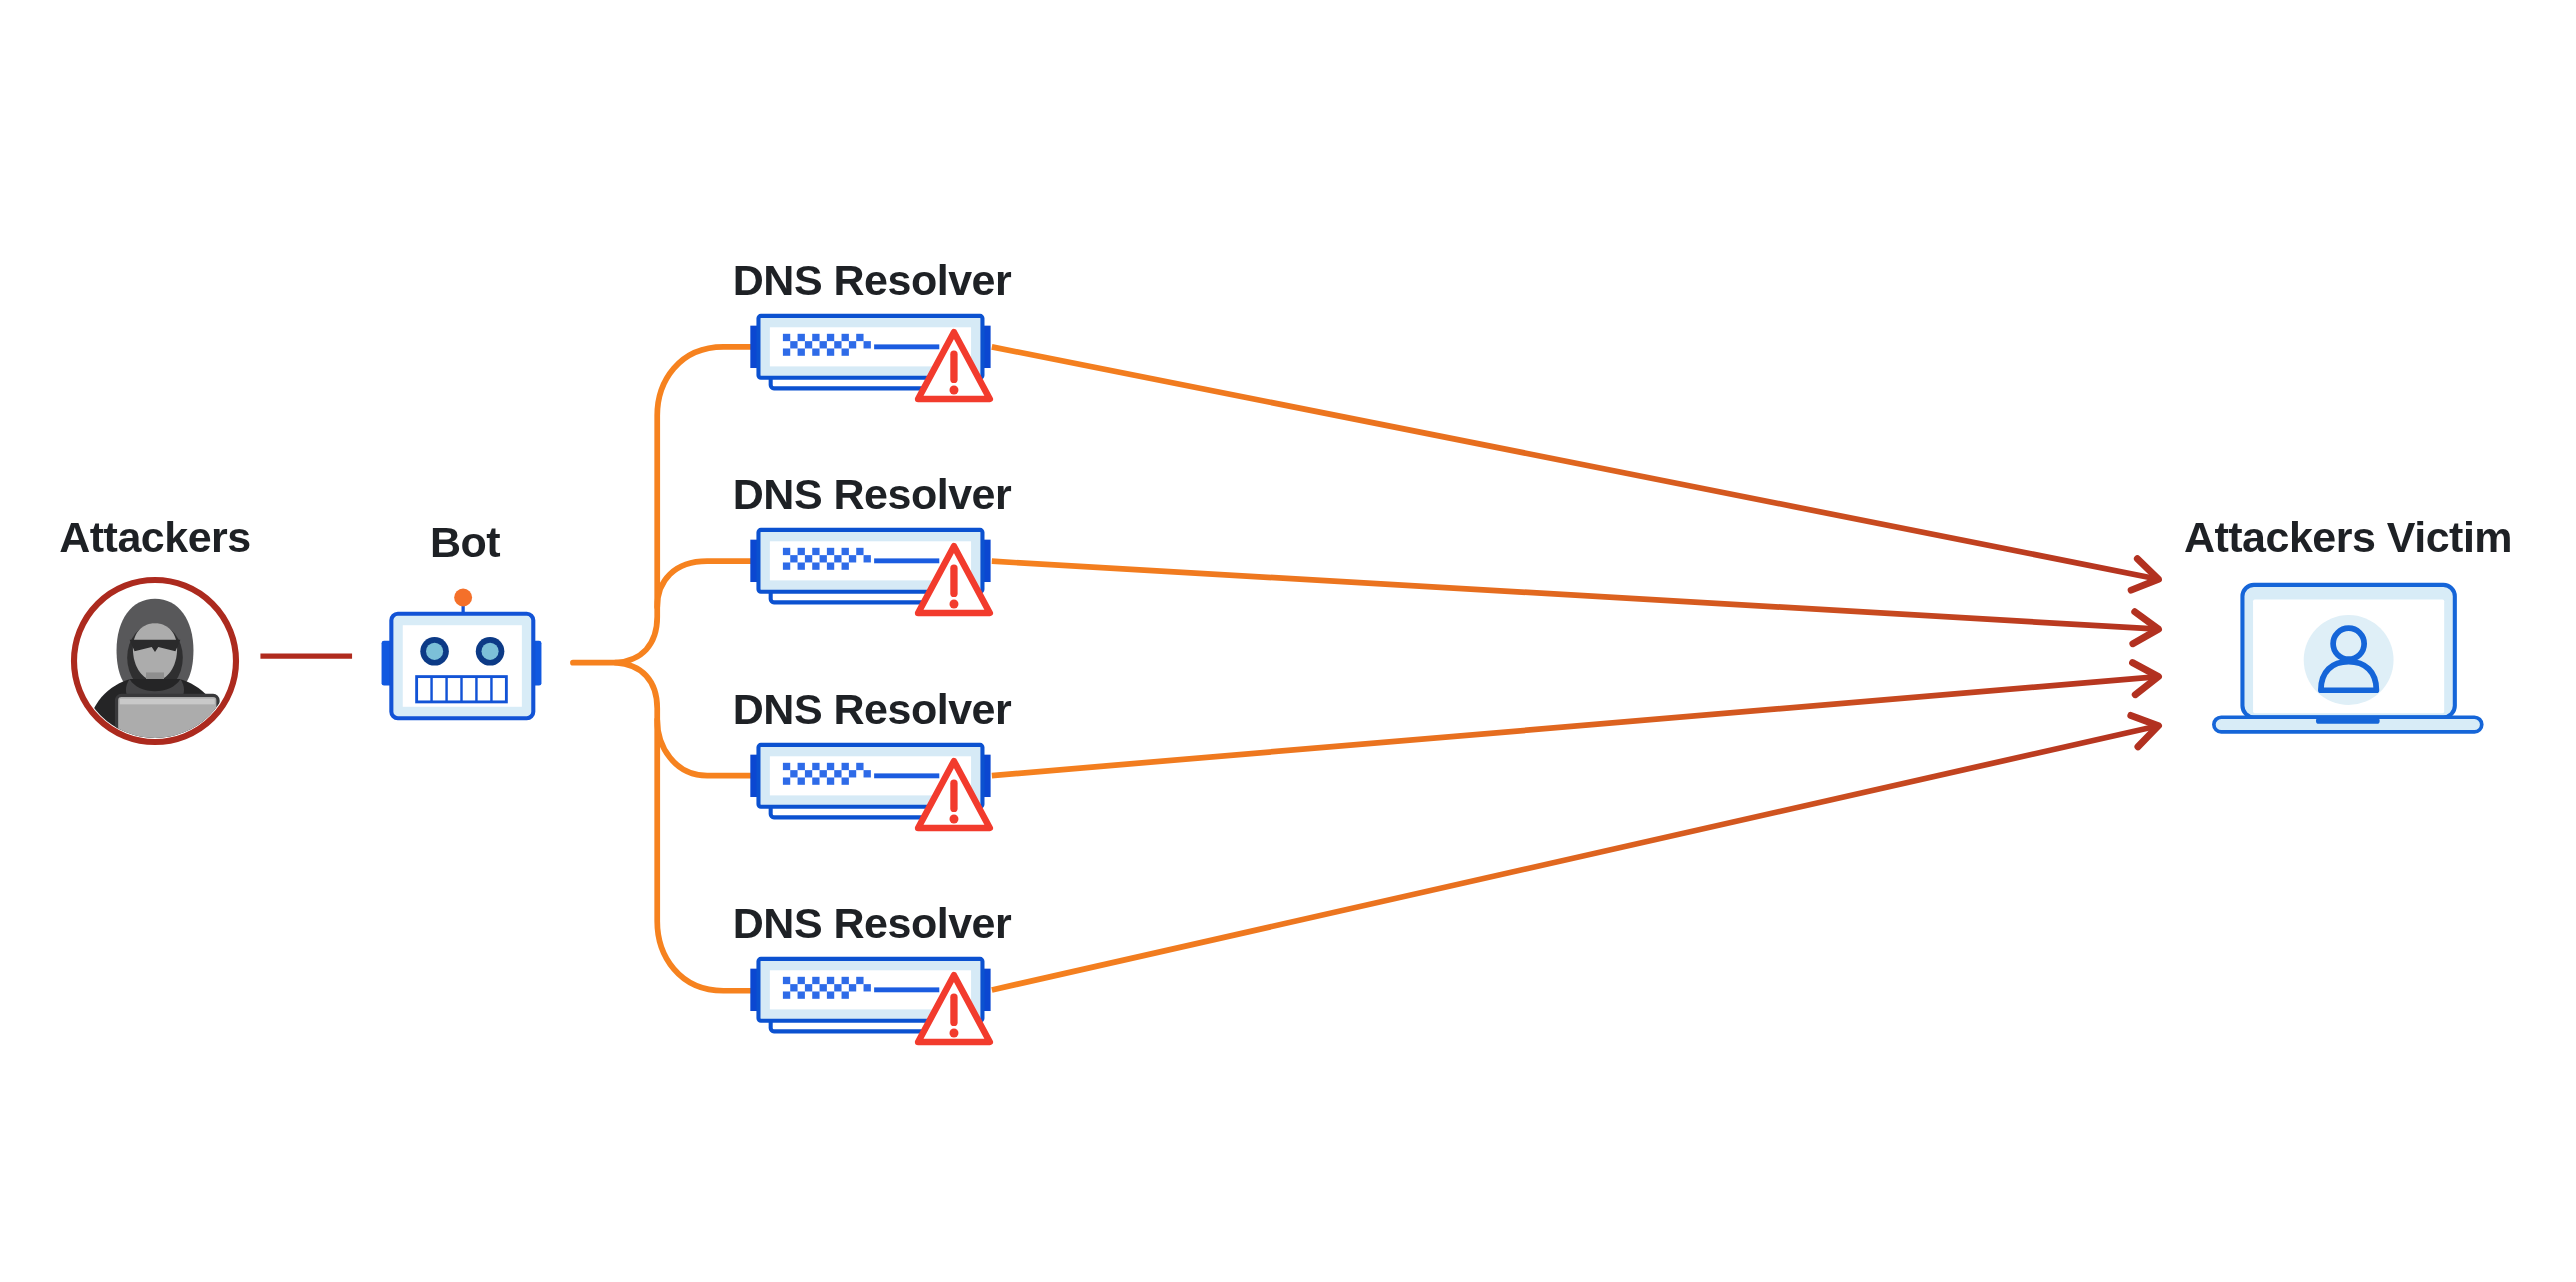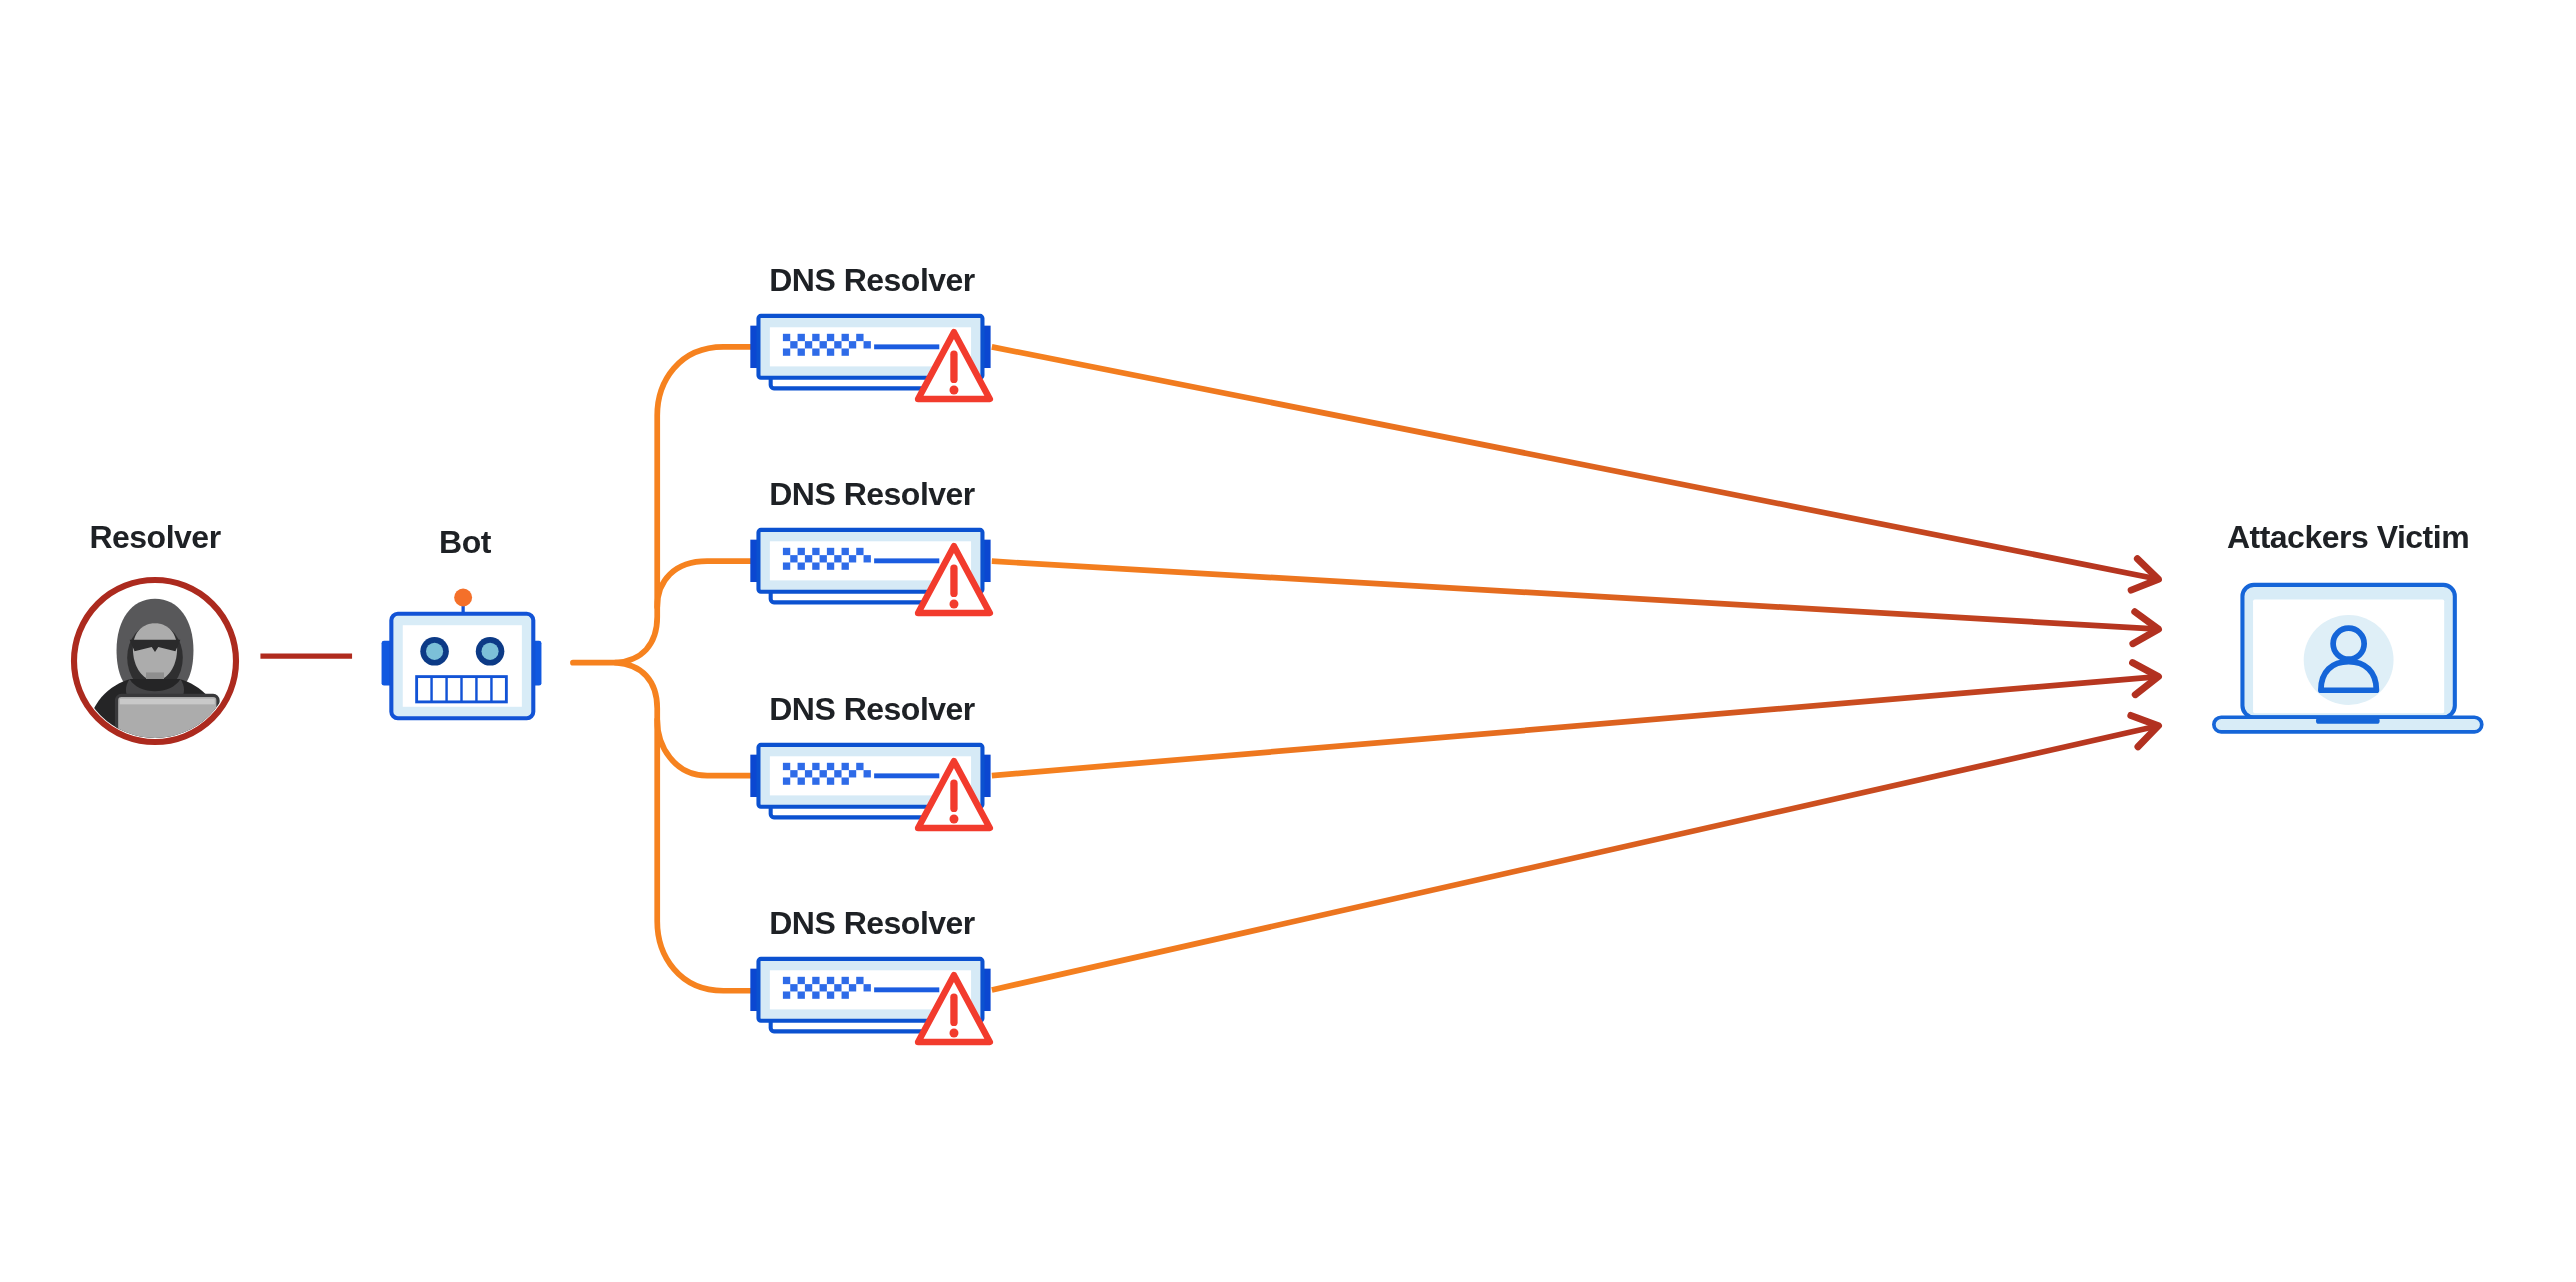--- a/index.html
+++ b/index.html
@@ -1,20 +1,20 @@
 <!DOCTYPE html>
 <html style="font-size:13px"><head>
 <meta charset="utf-8">
 <style>
   html,body{margin:0;padding:0;background:#fff;}
   .canvas{position:relative;width:2576px;height:1282px;background:#ffffff;overflow:hidden;
           font-family:"Liberation Sans",sans-serif;}
   .links{position:absolute;left:0;top:0;}
   .node{position:absolute;}
-  .label{position:absolute;transform:translate(-50%,-50%);font-weight:700;font-size:32px;
+  .label{position:absolute;transform:translate(-50%,-50%);font-weight:700;font-size:43px;
          color:#1E2125;letter-spacing:-0.5px;white-space:nowrap;}
 </style>
 </head>
 <body>
 
 <div class="canvas">
 
   <svg class="links" width="2576" height="1282" viewBox="0 0 3148 1567">
     <defs>
       <linearGradient id="g1" gradientUnits="userSpaceOnUse" x1="1212" y1="424" x2="2638" y2="708">
@@ -56,21 +56,21 @@
     </g>
 
     <g fill="none" stroke="#B23120" stroke-width="8.5" stroke-linecap="round" stroke-linejoin="round">
       <path d="M 2604.6 721.3 L 2638 708 L 2612.2 682.9" stroke="#B23120"></path>
       <path d="M 2606.7 786.8 L 2638 769 L 2609.0 747.7" stroke="#B23120"></path>
       <path d="M 2609.6 849.1 L 2638 827 L 2606.3 810.0" stroke="#B23120"></path>
       <path d="M 2612.9 912.8 L 2638 887 L 2604.2 874.5" stroke="#B23120"></path>
     </g>
   </svg>
 
-  <div class="label" style="left:155px;top:537px;">Resolver</div>
+  <div class="label" style="left:155px;top:537px;">Attackers</div>
   <div class="node" style="left:65px;top:571px;">
     <svg width="180" height="180" viewBox="0 0 220 220">
       <defs>
           <clipPath id="clipA">
             <circle cx="110" cy="110" r="94"></circle>
           </clipPath>
         </defs>
       <circle cx="110" cy="110" r="99" fill="#ffffff" stroke="#AC2A1E" stroke-width="7.5"></circle>
       <g clip-path="url(#clipA)">
         <path d="M 110 34 C 81 34 63 60 63 97 C 63 124 71 139 79 144 L 141 144 C 149 139 157 124 157 97 C 157 60 139 34 110 34 Z" fill="#58585A"></path>

